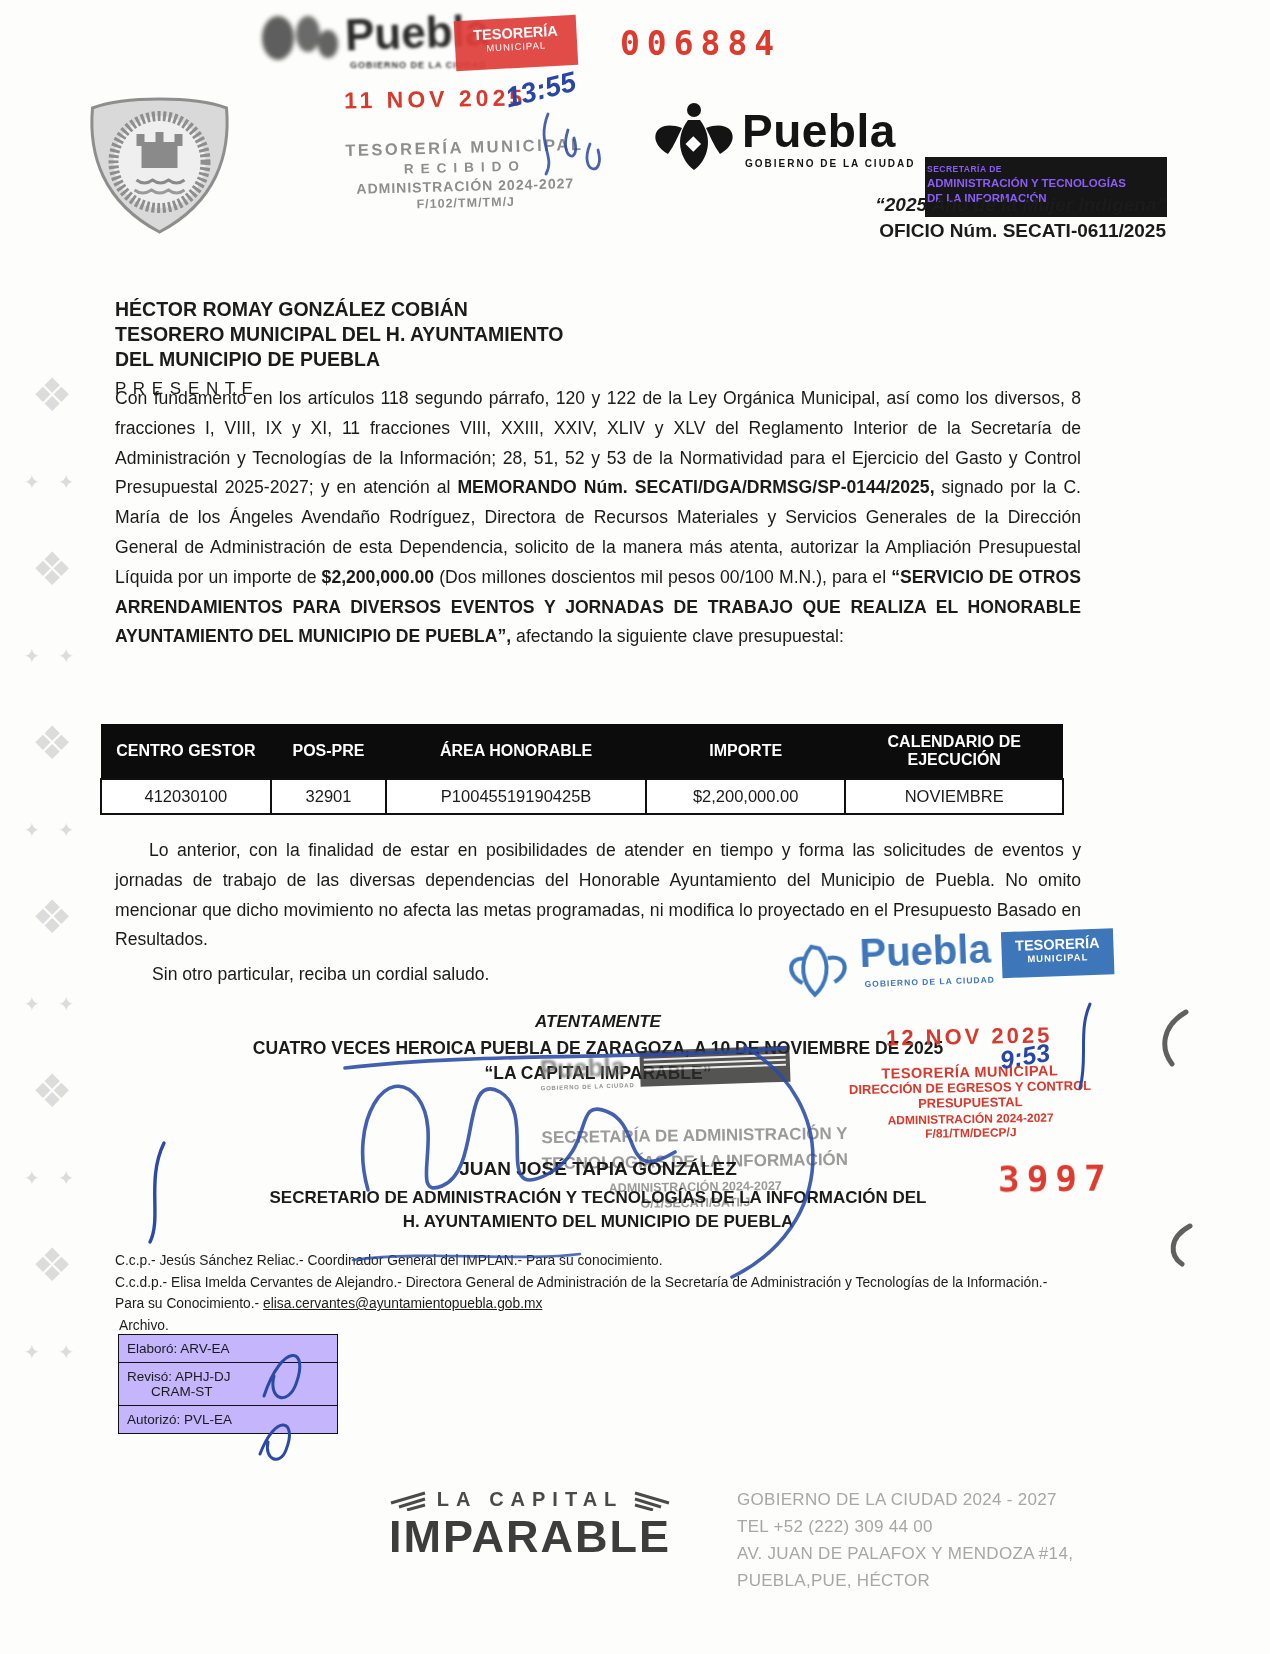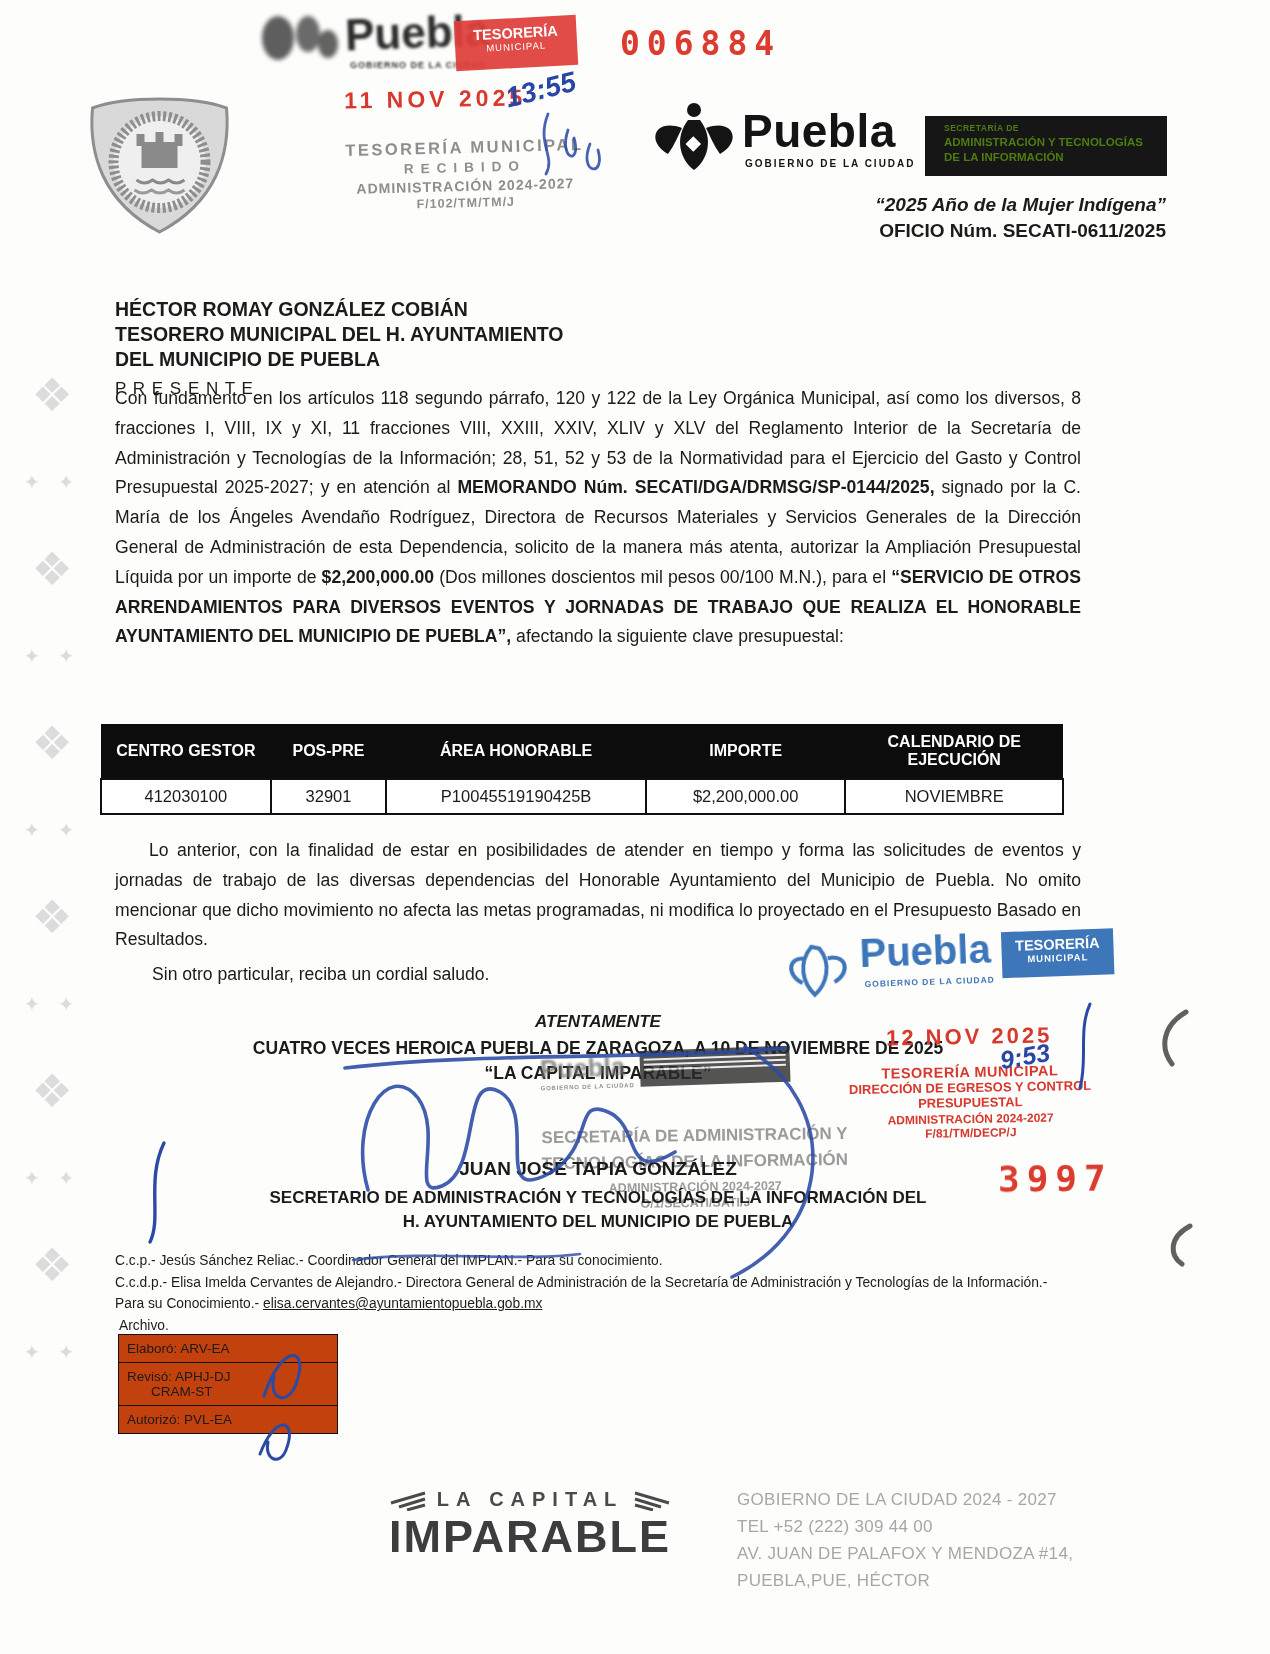--- a/index.html
+++ b/index.html
@@ -12,21 +12,21 @@
   .motif{color:#dcdcdc;text-align:center;line-height:1;}
   .motif.big::before{content:"❖";font-size:46px;}
   .motif.small::before{content:"✦ ✦";font-size:20px;letter-spacing:6px;}
   
   .bb{font-weight:800;}
   .center{text-align:center;}
   .just{text-align:justify;}
   
   .brand-big{font-size:46px;font-weight:800;color:#141414;letter-spacing:.5px;}
   .brand-sub{font-size:10px;font-weight:700;letter-spacing:2px;color:#141414;}
-  .black-box{background:#161616;color:#4d7c0f;padding:7px 19px;}
+  .black-box{background:#161616;color:#8b5cf6;padding:7px 2px;margin-top:41px;}
   .black-box .bx-s{font-size:8.5px;font-weight:700;letter-spacing:.5px;margin-bottom:2px;}
   .black-box .bx-l{font-size:11.5px;font-weight:800;line-height:15px;}
   
   .red-stamp{color:#d8392f;}
   .mono-stamp{font-family:"DejaVu Sans Mono",monospace;font-weight:800;color:#dc3c30;}
   .gray-stamp{color:#8e8e8e;font-weight:600;}
   .hand{color:#2746a6;font-style:italic;font-weight:600;}
   .blur1{filter:blur(1.5px);}
   .blur08{filter:blur(.8px);}
   .blur04{filter:blur(.4px);}
@@ -246,21 +246,21 @@
   <svg class="abs" style="left:348px;top:1246px;z-index:7;" width="240" height="20" viewBox="0 0 240 20">
     <path d="M5,14 C80,4 170,16 232,8" stroke="#2a4aa5" stroke-width="2.6" fill="none" stroke-linecap="round" opacity=".8"></path>
   </svg>
 
   <div class="abs" style="left:115px;top:1250px;width:952px;font-size:13.8px;line-height:21.5px;color:#1d1d1d;z-index:2;">
     <div>C.c.p.- Jesús Sánchez Reliac.- Coordinador General del IMPLAN.- Para su conocimiento.</div>
     <div><span>C.c.d.p.- Elisa Imelda Cervantes de Alejandro.- Directora General de Administración de la Secretaría de Administración y Tecnologías de la Información.- Para su Conocimiento.- </span><span style="text-decoration:underline;">elisa.cervantes@ayuntamientopuebla.gob.mx</span></div>
     <div style="padding-left:4px;">Archivo.</div>
   </div>
 
-  <div class="abs ctl" style="left:118px;top:1334px;width:220px;box-sizing:border-box;z-index:2;background:#c2410c;">
+  <div class="abs ctl" style="left:118px;top:1334px;width:220px;box-sizing:border-box;z-index:2;background:#c4b5fd;">
     <div class="row">Elaboró: ARV-EA</div>
     <div class="row">
       <div>Revisó: APHJ-DJ</div>
       <div style="padding-left:24px;">CRAM-ST</div>
     </div>
     <div class="row">Autorizó: PVL-EA</div>
   </div>
   <svg class="abs" style="left:252px;top:1336px;z-index:7;" width="80" height="70" viewBox="0 0 80 70">
     <path d="M12,60 C30,6 58,10 44,48 C36,70 16,64 22,40" stroke="#2a4aa5" stroke-width="3" fill="none" stroke-linecap="round"></path>
   </svg>

